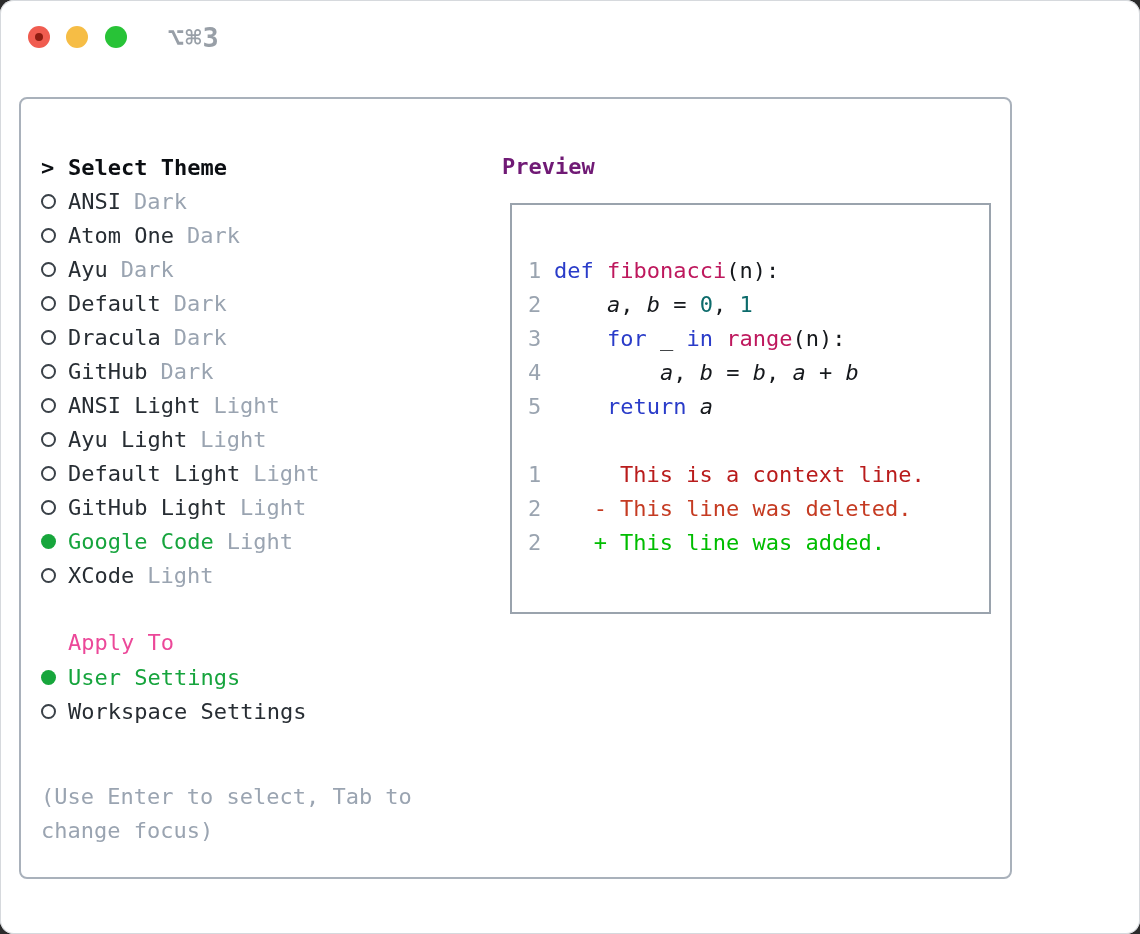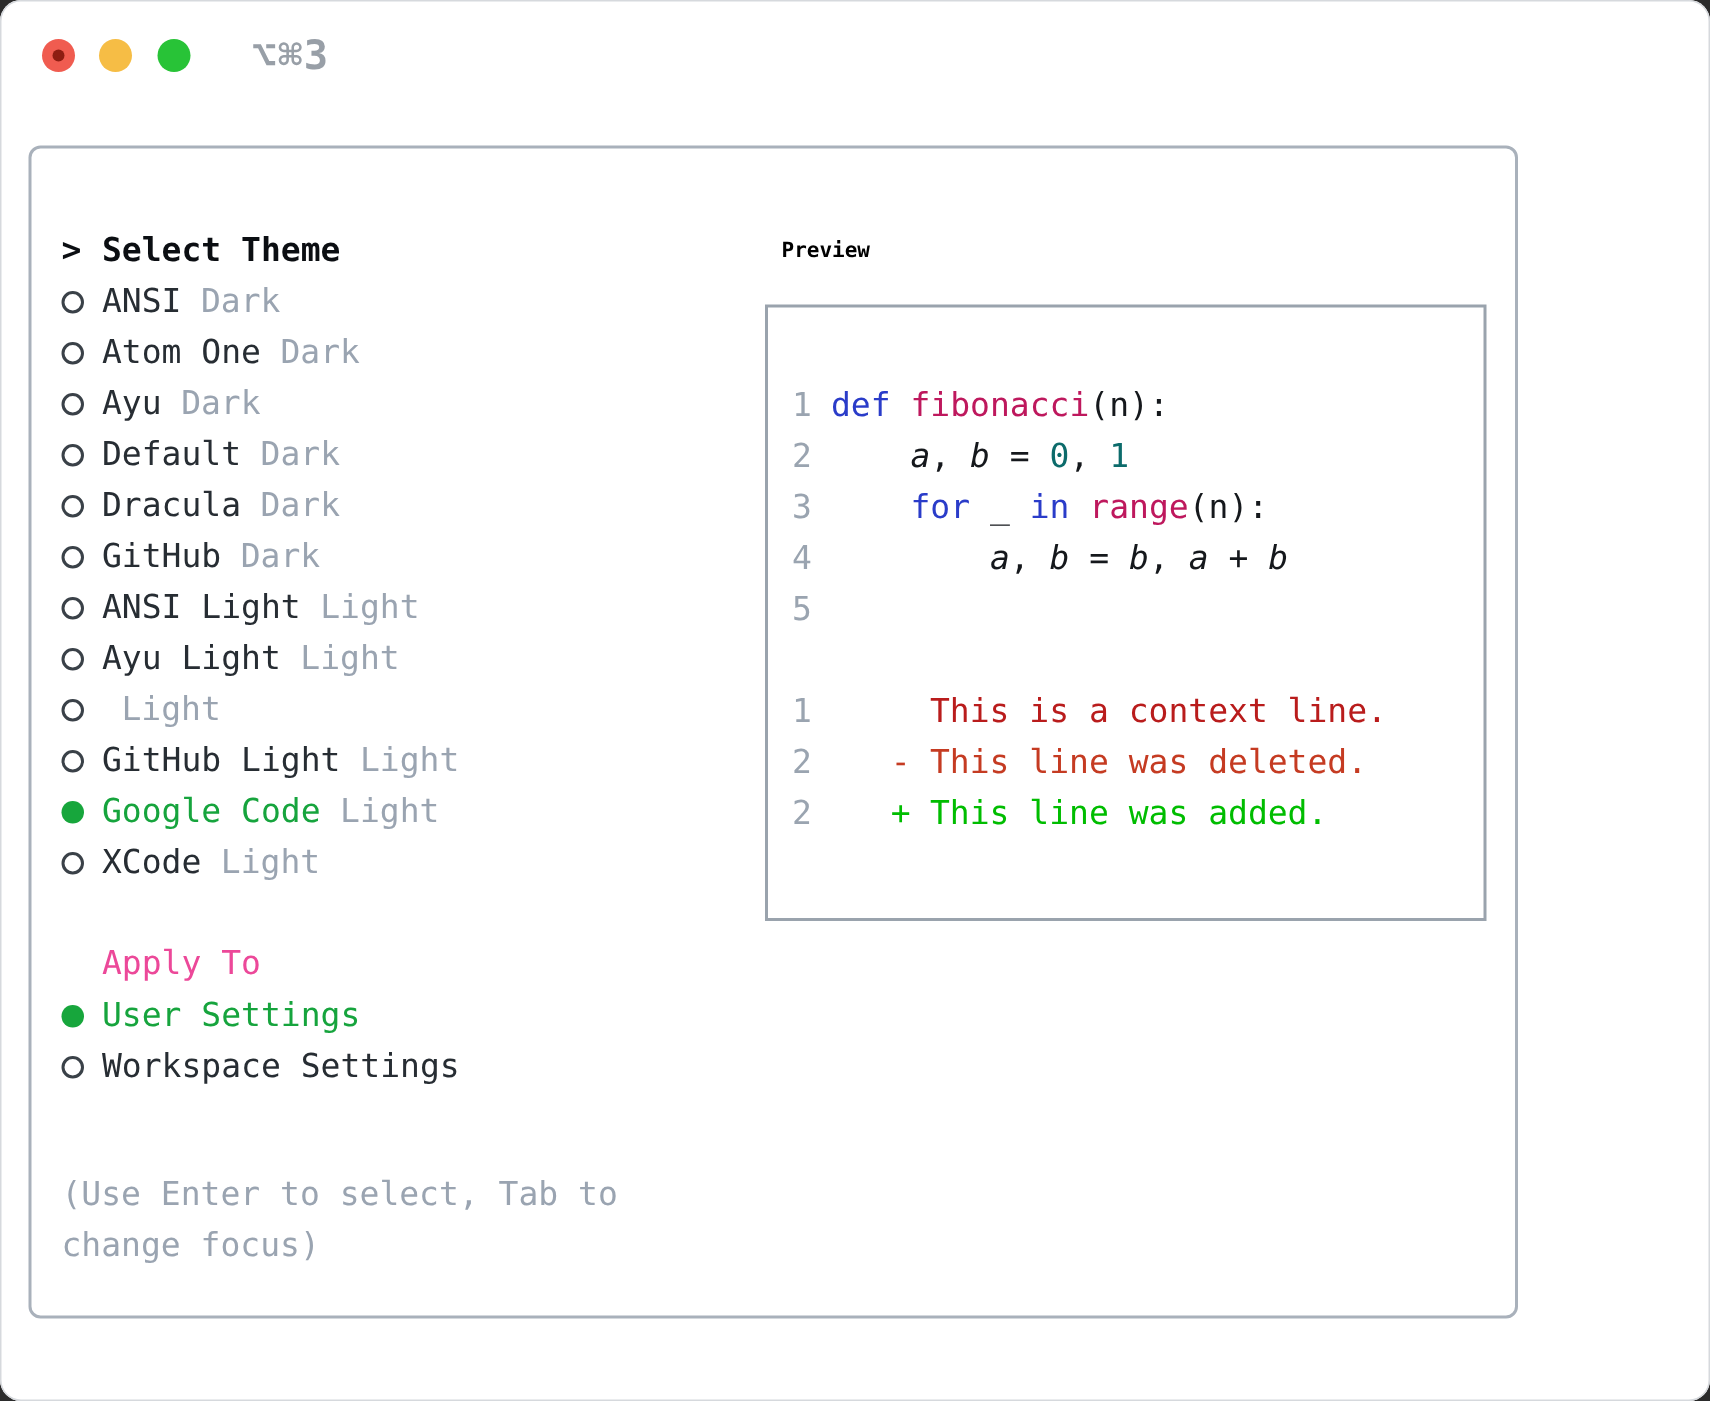--- a/index.html
+++ b/index.html
@@ -29,21 +29,21 @@
   .selected .circle{width:15px;height:15px;border:none;background:#17a63c;}
   .t-name{color:#272d33;}
   .selected .t-name{color:#16a43d;}
   .t-variant{color:#9aa4b1;margin-left:13px;}
   .list-header{font-weight:bold;color:#0b0e12;}
   .list-header .prefix{width:27px;font-weight:bold;}
   .apply-block{margin-top:34px;}
   .apply-header{margin-left:27px;height:34px;line-height:34px;font-size:22px;color:#ec4899;}
   .help{margin-top:52px;width:410px;font-size:22px;line-height:34px;color:#9aa4b1;white-space:normal;}
   
-  .preview-title{position:absolute;left:500px;top:51px;height:34px;line-height:34px;font-size:14px;font-weight:bold;color:#000000;}
+  .preview-title{position:absolute;left:481px;top:51px;height:34px;line-height:34px;font-size:22px;font-weight:bold;color:#701a75;}
   .preview-box{position:absolute;left:489px;top:104px;width:477px;height:407px;border:2px solid #9aa3ad;background:#fff;}
   .code{position:absolute;left:0;top:49px;width:100%;}
   .cline{display:flex;height:34px;line-height:34px;font-size:22px;padding-left:16px;white-space:pre;}
   .lnum{width:26px;color:#9aa4b0;flex:none;}
   .gap-line{height:34px;}
   .tok-kw{color:#2a3cc9;}
   .tok-fn{color:#be185d;}
   .tok-num{color:#0c6b6b;}
   .tok-var{color:#15181c;font-style:italic;}
   .tok-pln{color:#15181c;}
@@ -125,20 +125,21 @@
     <span class="bullet-col">
               <span class="circle"></span>
             </span>
     <span class="t-name">Ayu Light</span>
     <span class="t-variant">Light</span>
   </div>
           <div class="row theme-item">
     <span class="bullet-col">
               <span class="circle"></span>
             </span>
+    <span class="t-name">Default Light</span>
     <span class="t-variant">Light</span>
   </div>
           <div class="row theme-item">
     <span class="bullet-col">
               <span class="circle"></span>
             </span>
     <span class="t-name">GitHub Light</span>
     <span class="t-variant">Light</span>
   </div>
           <div class="row theme-item selected">
@@ -193,20 +194,21 @@
           <div class="cline">
     <span class="lnum">3</span>
     <span class="ctext"><span class="tok-pln">    </span><span class="tok-kw">for</span><span class="tok-pln"> _ </span><span class="tok-kw">in</span><span class="tok-pln"> </span><span class="tok-fn">range</span><span class="tok-pln">(n):</span></span>
   </div>
           <div class="cline">
     <span class="lnum">4</span>
     <span class="ctext"><span class="tok-pln">        </span><span class="tok-var">a</span><span class="tok-pln">, </span><span class="tok-var">b</span><span class="tok-pln"> = </span><span class="tok-var">b</span><span class="tok-pln">, </span><span class="tok-var">a</span><span class="tok-pln"> + </span><span class="tok-var">b</span></span>
   </div>
           <div class="cline">
     <span class="lnum">5</span>
+    <span class="ctext"><span class="tok-pln">    </span><span class="tok-kw">return</span><span class="tok-pln"> </span><span class="tok-var">a</span></span>
   </div>
           <div class="gap-line"></div>
           <div class="cline kind-context">
     <span class="lnum">1</span>
     <span class="dmark"></span>
     <span class="dtext">This is a context line.</span>
   </div>
           <div class="cline kind-deleted">
     <span class="lnum">2</span>
     <span class="dmark">-</span>

